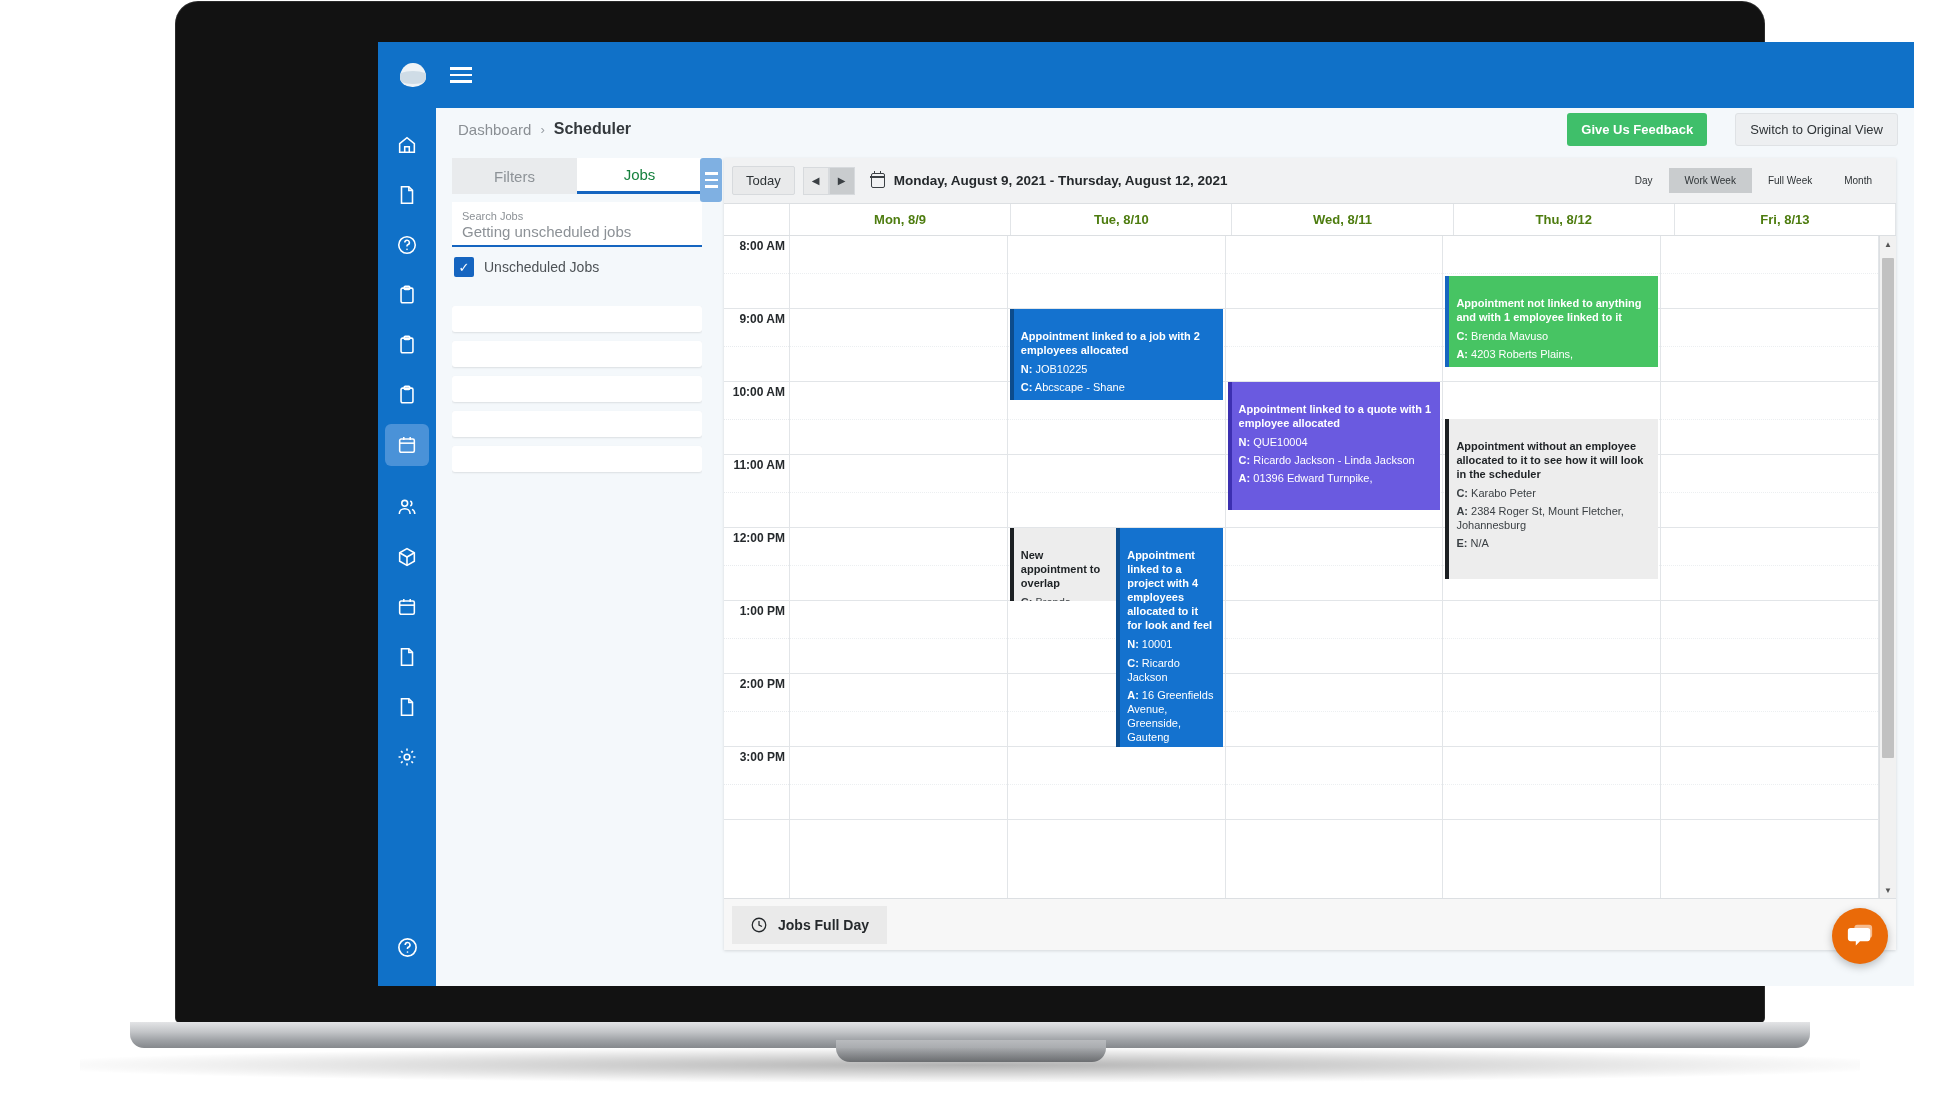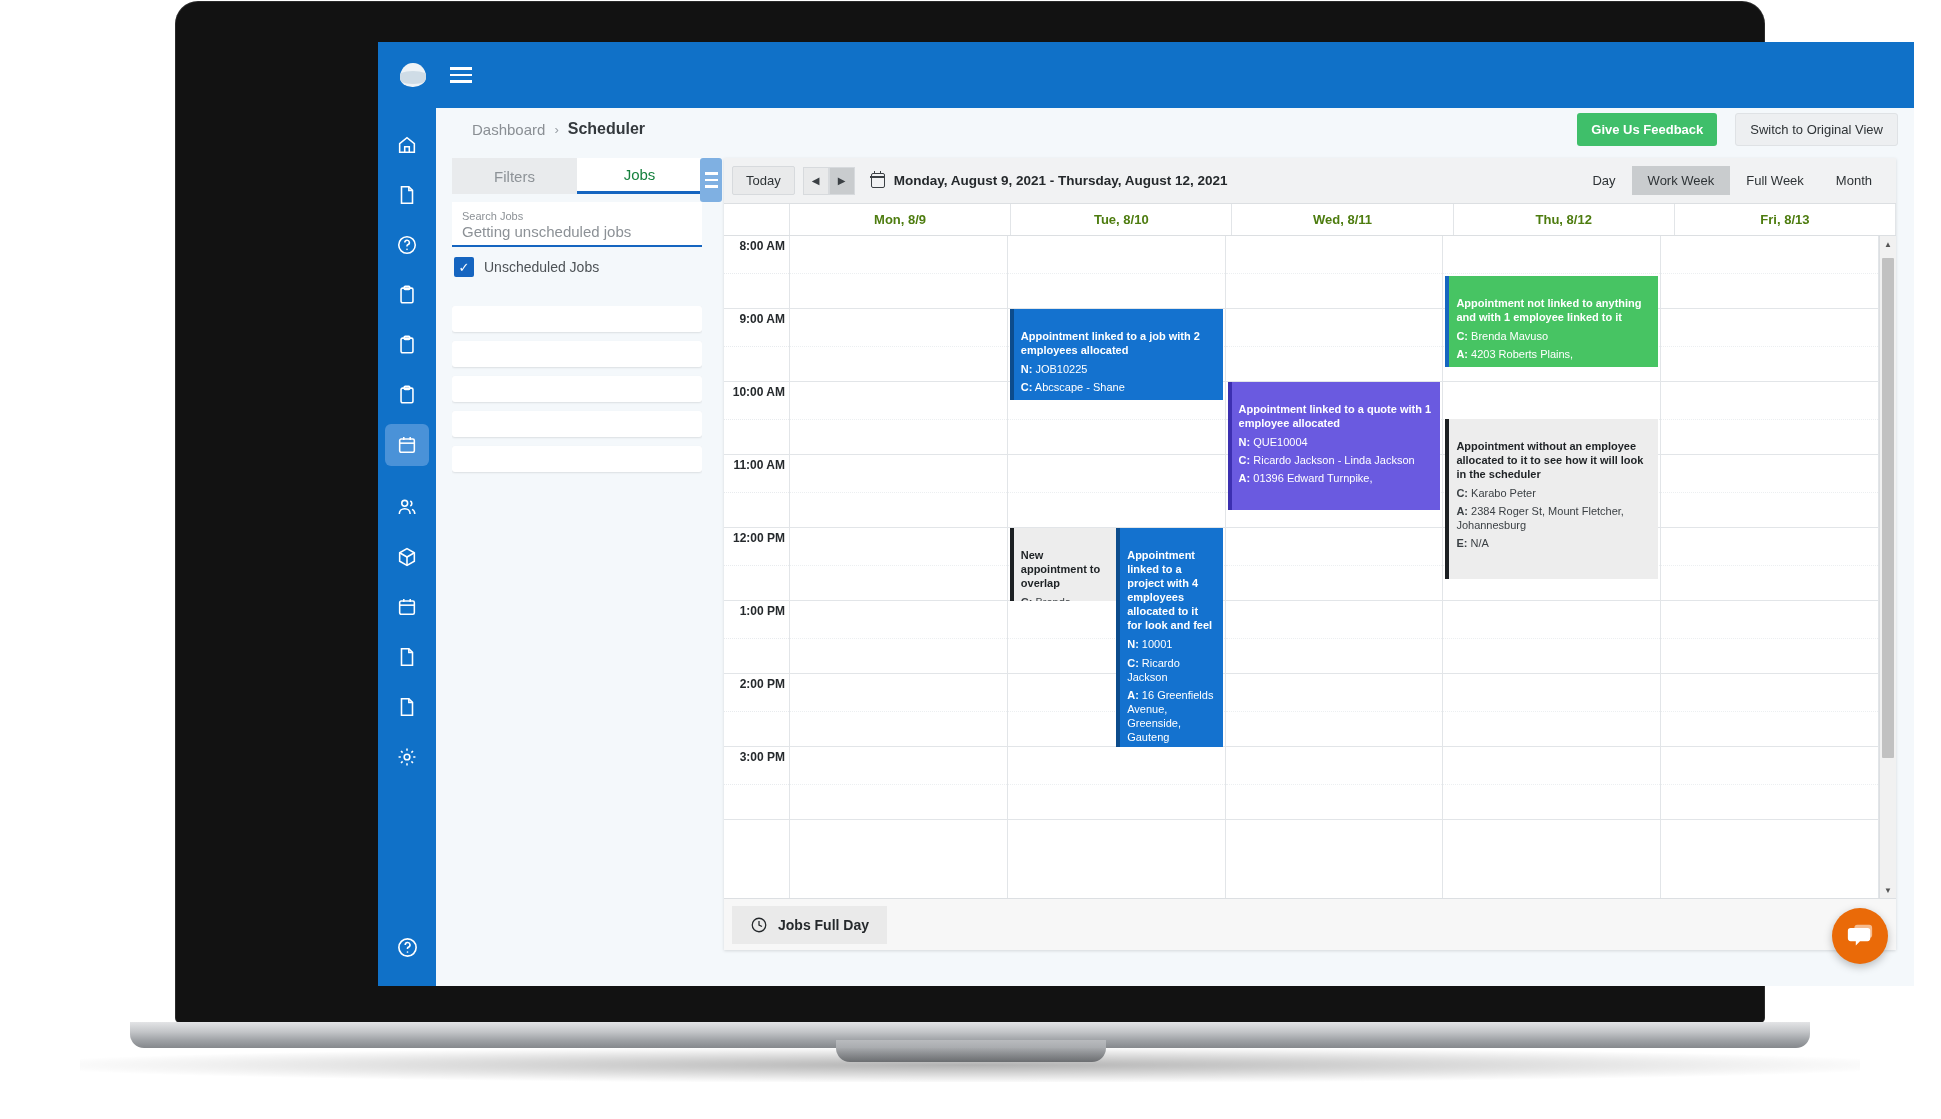--- a/index.html
+++ b/index.html
@@ -82,26 +82,26 @@
   .rail-item.active { background:#4a92d8; }
   .rail-spacer { flex:1; }
   .rail-bottom { margin-bottom:18px; }
 
   
   #content { position:absolute; left:58px; top:66px; right:0; bottom:0; background:#f4f8fb; }
 
   
   #crumbbar {
     height:42px; background:#f4f8fb; display:flex; align-items:center;
-    padding:0 16px 0 36px;
+    padding:0 16px 0 22px;
   }
   .crumb { color:#8a8f94; font-size:15px; cursor:pointer; }
   .crumb-sep { color:#9aa0a6; margin:0 9px; font-size:13px; }
   .crumb-cur { color:#34393d; font-size:16px; font-weight:bold; }
-  #crumb-actions { margin-left:auto; display:flex; gap:18px; }
+  #crumb-actions { margin-left:auto; display:flex; gap:28px; }
   .btn-feedback {
     background:#3fbf6a; color:#fff; font-size:13px; font-weight:bold;
     border:none; border-radius:3px; padding:8px 14px; cursor:pointer;
   }
   .btn-switch {
     background:#edeff1; color:#2e3336; font-size:13px;
     border:1px solid #dfe2e5; border-radius:3px; padding:8px 14px; cursor:pointer;
   }
 
   
@@ -176,21 +176,21 @@
   }
   .mini-cal::before {
     content:""; position:absolute; left:-1.6px; right:-1.6px; top:2px; height:1.6px; background:#3b4044;
   }
   .mini-cal::after {
     content:""; position:absolute; left:2px; top:-3px; width:1.6px; height:3px; background:#3b4044;
     box-shadow:6px 0 0 #3b4044;
   }
   #view-group { margin-left:auto; display:flex; }
   .view-btn {
-    font-size:13px; color:#2e3336; padding:7px 16px; cursor:pointer; background:transparent;
+    font-size:10px; color:#2e3336; padding:7px 16px; cursor:pointer; background:transparent;
     border:none;
   }
   .view-btn.active { background:#c9ccce; }
 
   #day-headers { display:flex; height:32px; border-bottom:1px solid #dcdfe2; }
   #day-headers .gutter { width:66px; border-right:1px solid #e2e5e8; }
   .day-col-head {
     flex:1; display:flex; align-items:center; justify-content:center;
     font-size:13px; font-weight:bold; color:#4d7c0f;
     border-right:1px solid #e2e5e8;

